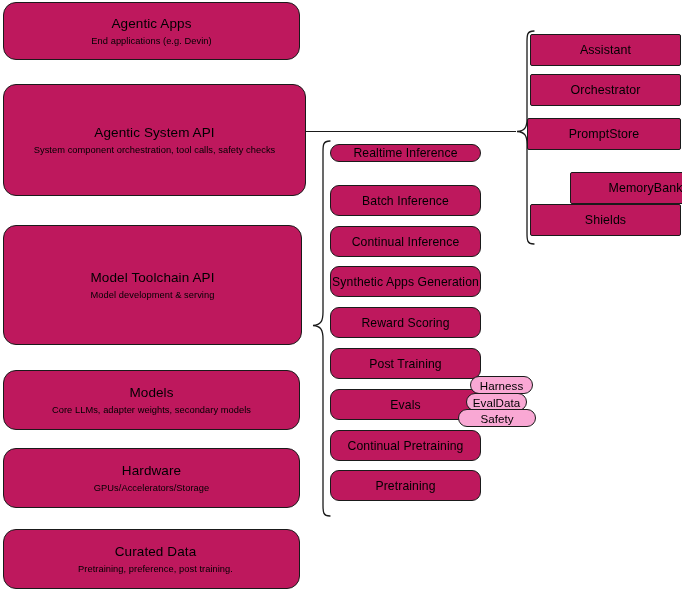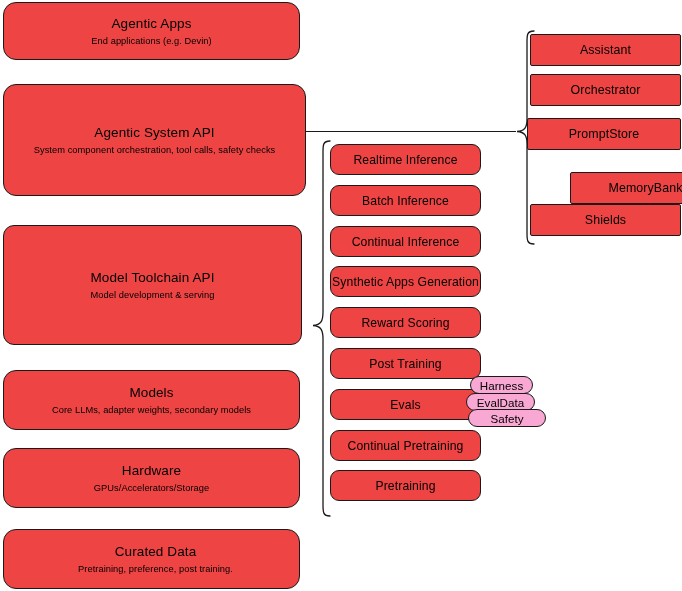--- a/index.html
+++ b/index.html
@@ -19,21 +19,21 @@
     position: absolute;
     left: 0;
     top: 0;
     width: 682px;
     height: 591px;
   }
   .node {
     position: absolute;
     box-sizing: border-box;
     border: 1.3px solid #1a1a1a;
-    background: #ef4444;
+    background: #be185d;
     display: flex;
     flex-direction: column;
     justify-content: center;
     text-align: center;
   }
   .layer-box {
     border-radius: 13px;
   }
   .layer-title {
     font-size: 13.5px;
@@ -89,21 +89,21 @@
   <div class="node layer-box" style="left:3px; top:2px; width:297px; height:58px;">
     <div class="layer-title">Agentic Apps</div>
     <div class="layer-sub">End applications (e.g. Devin)</div>
   </div>
 
   <div class="node layer-box" style="left:3px; top:84px; width:303px; height:112px;">
     <div class="layer-title">Agentic System API</div>
     <div class="layer-sub">System component orchestration, tool calls, safety checks</div>
   </div>
 
-  <div class="node layer-box" style="left:3px; top:225px; width:299px; height:120px;border-radius:11px;">
+  <div class="node layer-box" style="left:3px; top:225px; width:299px; height:120px;">
     <div class="layer-title">Model Toolchain API</div>
     <div class="layer-sub">Model development &amp; serving</div>
   </div>
 
   <div class="node layer-box" style="left:3px; top:370px; width:297px; height:60px;">
     <div class="layer-title">Models</div>
     <div class="layer-sub">Core LLMs, adapter weights, secondary models</div>
   </div>
 
   <div class="node layer-box" style="left:3px; top:448px; width:297px; height:60px;">
@@ -123,21 +123,21 @@
       <path d="M20 1 C13 1, 13 5, 13 12 L13 172 C13 181, 11 185, 3 185.5 C11 186, 13 190, 13 199 L13 365 C13 372, 13 376, 20 376" stroke="#1a1a1a" stroke-width="1.3" fill="none" stroke-linecap="round"></path>
     </svg>
   </div>
 
   <div class="brace-wrap" style="left:516px; top:30px;">
     <svg width="20" height="216" viewBox="0 0 20 216" fill="none">
       <path d="M18 1 C11 1, 11 5, 11 12 L11 89 C11 97, 9 101, 1 101.5 C9 102, 11 106, 11 114 L11 203 C11 210, 11 214, 18 214" stroke="#1a1a1a" stroke-width="1.3" fill="none" stroke-linecap="round"></path>
     </svg>
   </div>
 
-  <div class="node capability-box" style="left:330px; top:144px; width:151px; height:31px;">
+  <div class="node capability-box" style="left:330px; top:144px; width:151px; height:18px;">
     <span>Realtime Inference</span>
   </div>
 
   <div class="node capability-box" style="left:330px; top:185px; width:151px; height:31px;">
     <span>Batch Inference</span>
   </div>
 
   <div class="node capability-box" style="left:330px; top:226px; width:151px; height:31px;">
     <span>Continual Inference</span>
   </div>
@@ -163,25 +163,25 @@
   </div>
 
   <div class="node capability-box" style="left:330px; top:470px; width:151px; height:31px;">
     <span>Pretraining</span>
   </div>
 
   <div class="pill" style="left:470px; top:376px; width:63px; height:18px;">
     <span>Harness</span>
   </div>
 
-  <div class="pill" style="left:466px; top:393px; width:69px; height:18px;">
+  <div class="pill" style="left:466px; top:393px; width:61px; height:18px;">
     <span>EvalData</span>
   </div>
 
-  <div class="pill" style="left:468px; top:409px; width:78px; height:18px;">
+  <div class="pill" style="left:458px; top:409px; width:78px; height:18px;">
     <span>Safety</span>
   </div>
 
   <div class="node component-box" style="left:530px; top:34px; width:151px; height:32px;">
     <span>Assistant</span>
   </div>
 
   <div class="node component-box" style="left:530px; top:74px; width:151px; height:32px;">
     <span>Orchestrator</span>
   </div>

